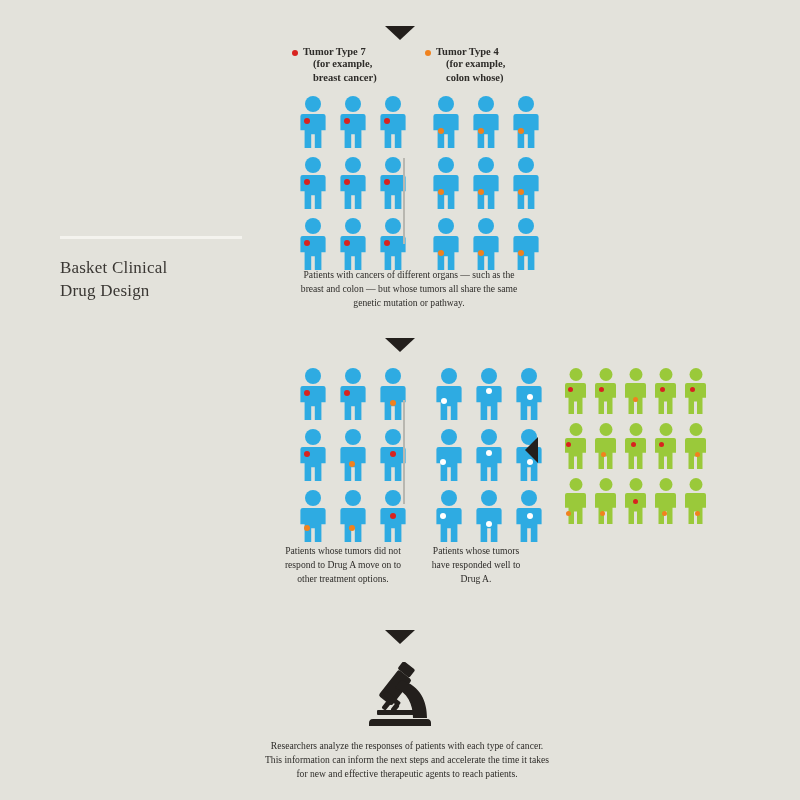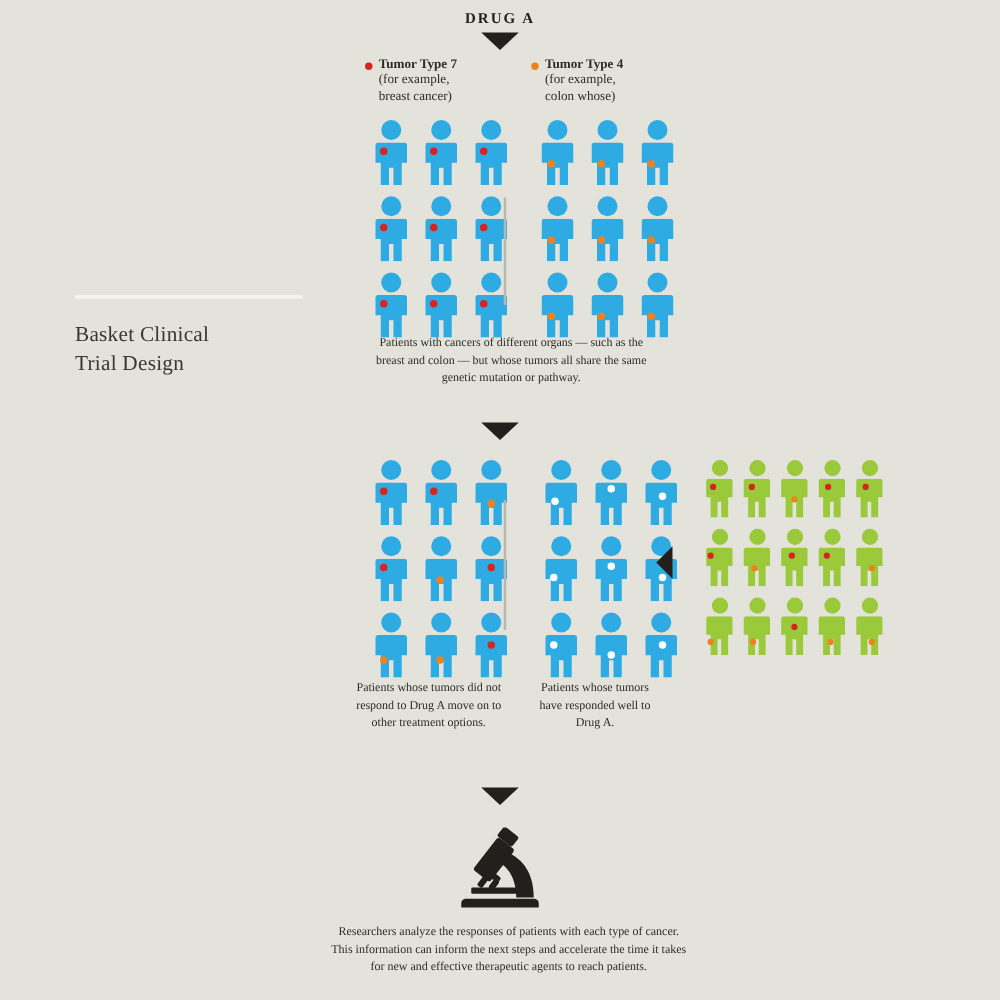--- a/index.html
+++ b/index.html
@@ -56,21 +56,21 @@
   .legend-head{
     font-size:10.5px;font-weight:bold;white-space:nowrap;
     display:flex;align-items:flex-start;gap:5px;
   }
   .legend-dot{
     width:6px;height:6px;border-radius:50%;
     margin-top:4px;flex:none;
   }
   .legend-sub{
     font-size:10.5px;line-height:1.35;
-    margin-left:11px;white-space:nowrap;
+    margin-left:21px;white-space:nowrap;font-weight:bold;
   }
 
   
   .person{position:relative;display:block;}
   .p-head{
     position:absolute;left:50%;transform:translateX(-50%);
     top:0;border-radius:50%;
   }
   .p-body{position:absolute;left:0;top:0;width:100%;}
   .p-dot{position:absolute;border-radius:50%;}
@@ -91,30 +91,29 @@
   }
 
   
   .scope{position:absolute;left:50%;transform:translateX(-50%);top:662px;}
 </style>
 </head>
 <body>
 
 <div class="stage">
 
-  <div class="drug-label">DRUG A</div>
   <div class="arrow-top">
       <div class="tri-down"></div>
     </div>
 
   <div class="title-block">
     <div class="title-rule"></div>
     <div class="title-text">
       <div>Basket Clinical</div>
-      <div>Trial Design</div>
+      <div>Drug Design</div>
     </div>
   </div>
 
   <div class="legend legend-1">
     <div class="legend-head">
       <span class="legend-dot" id="ldot0" style="background: rgb(216, 35, 31);"></span>
       <span>Tumor Type 7</span>
     </div>
     <div class="legend-sub">(for example,</div>
     <div class="legend-sub">breast cancer)</div>

